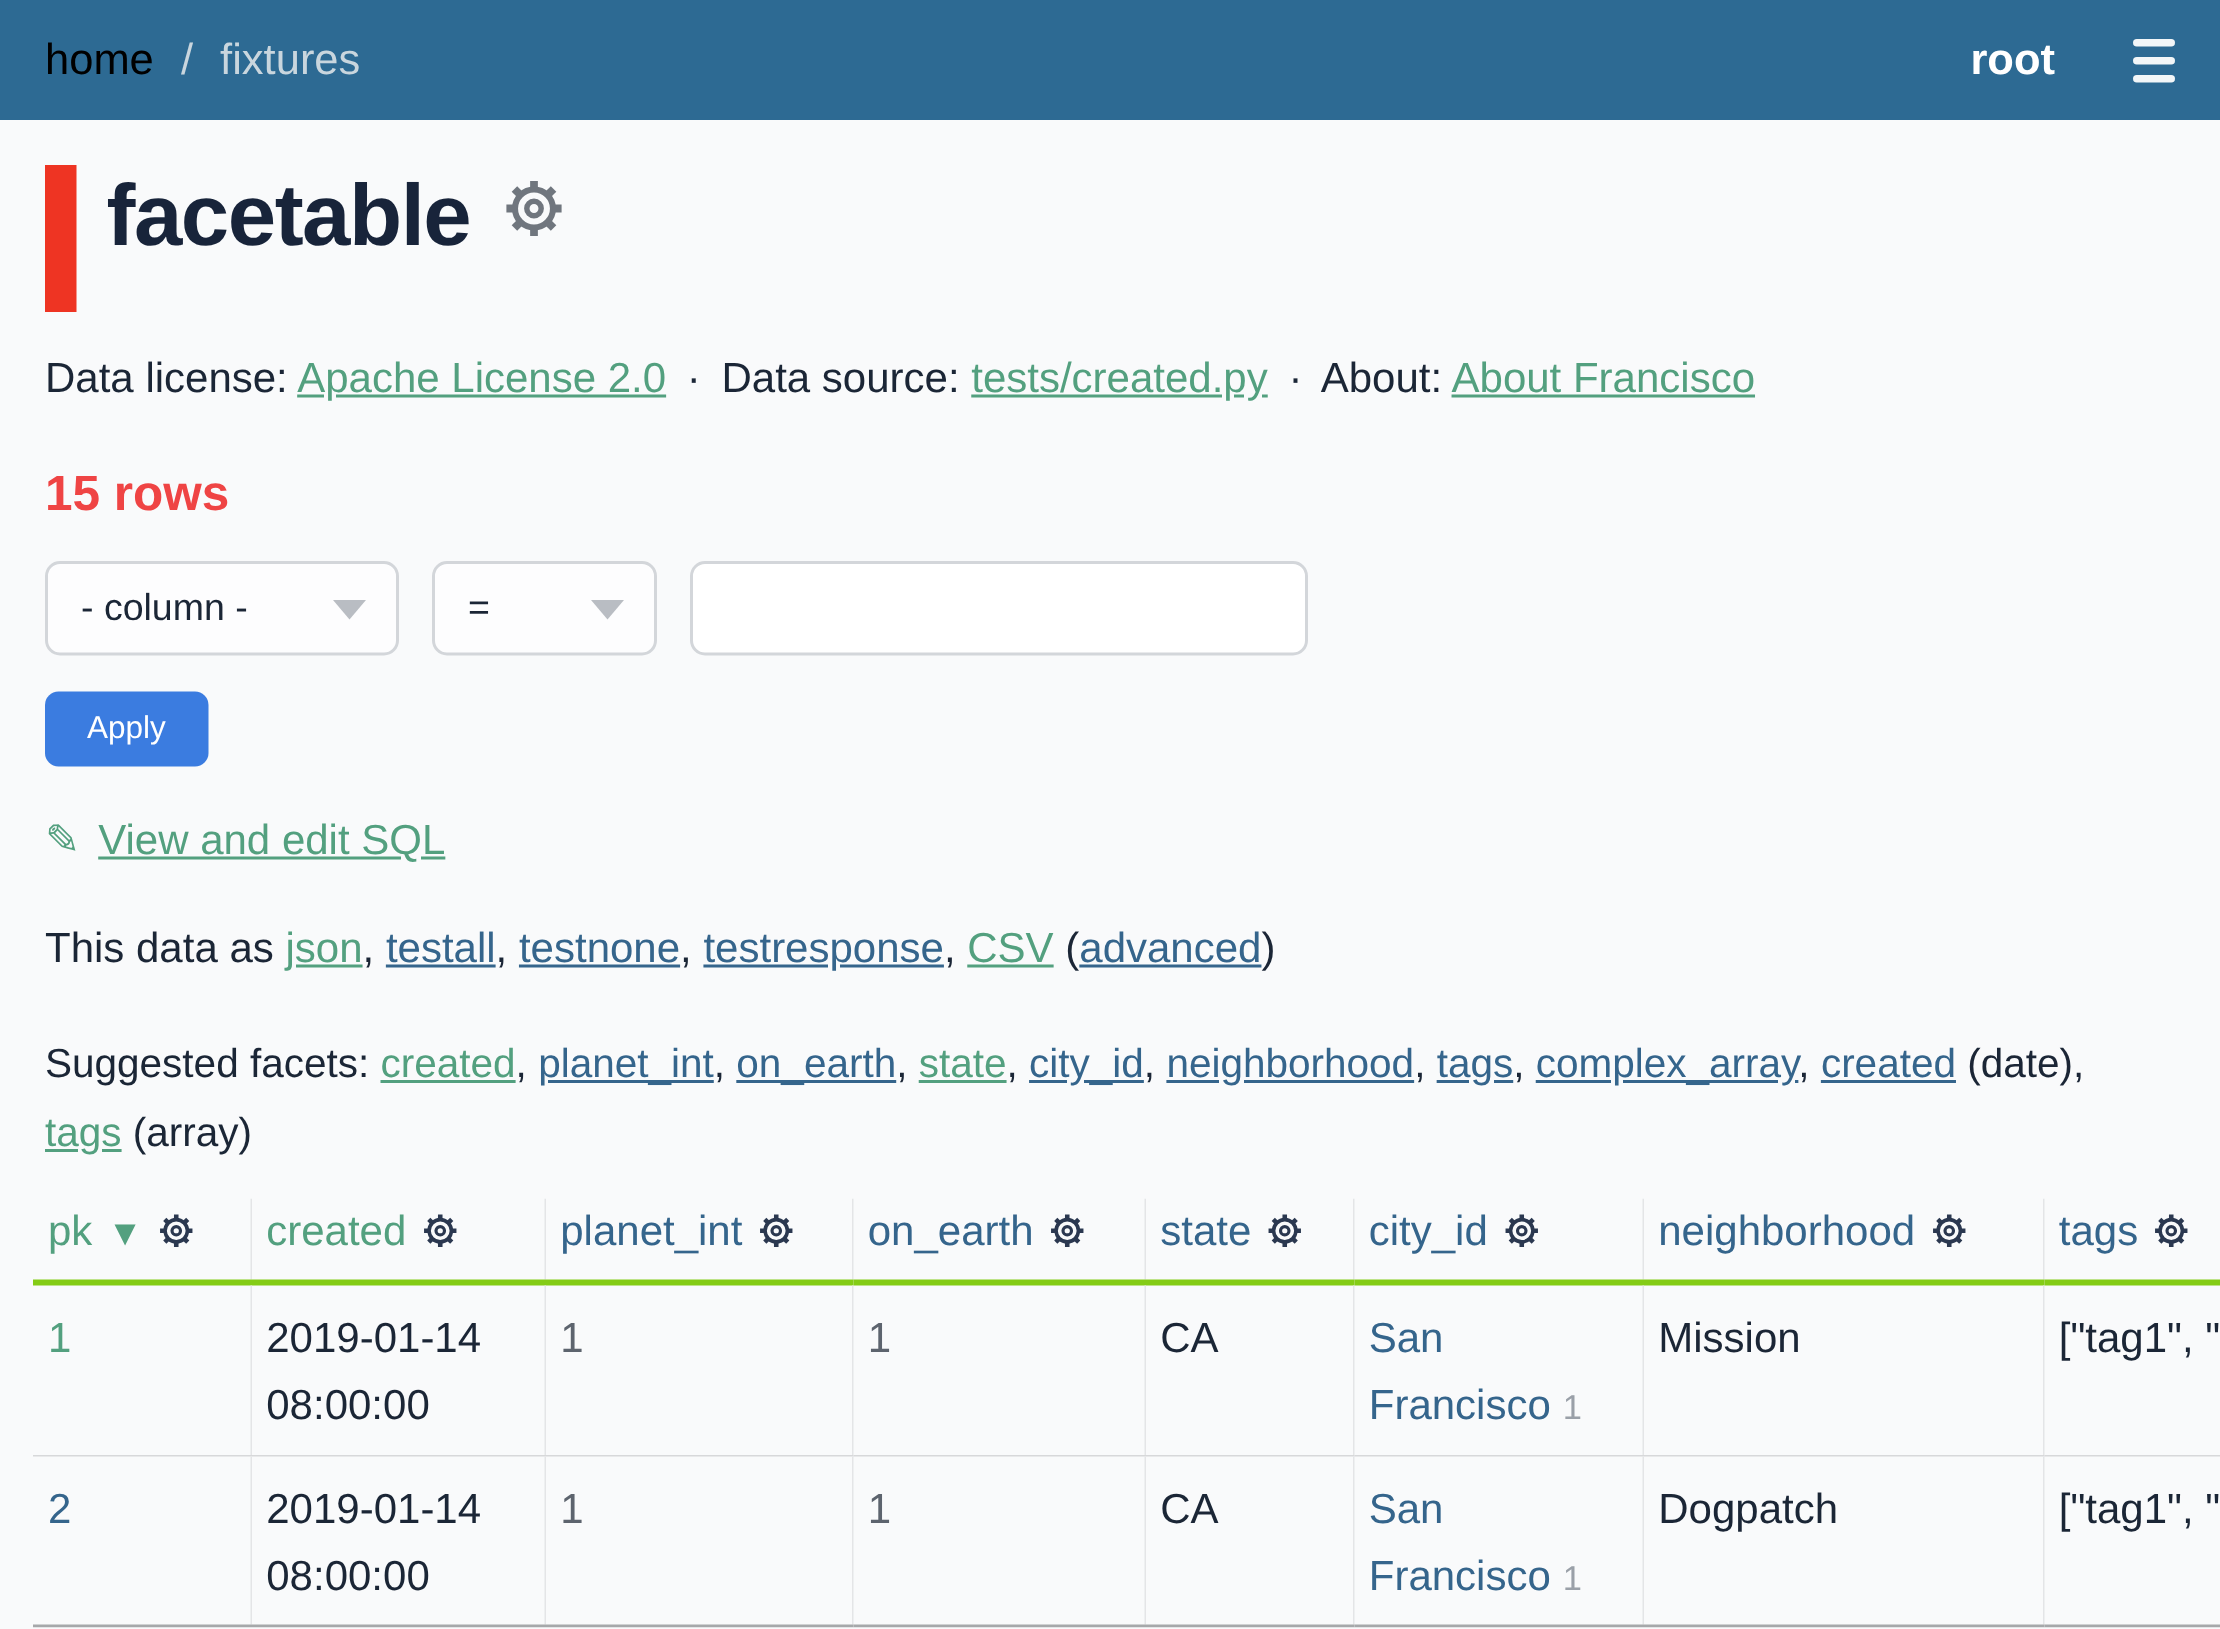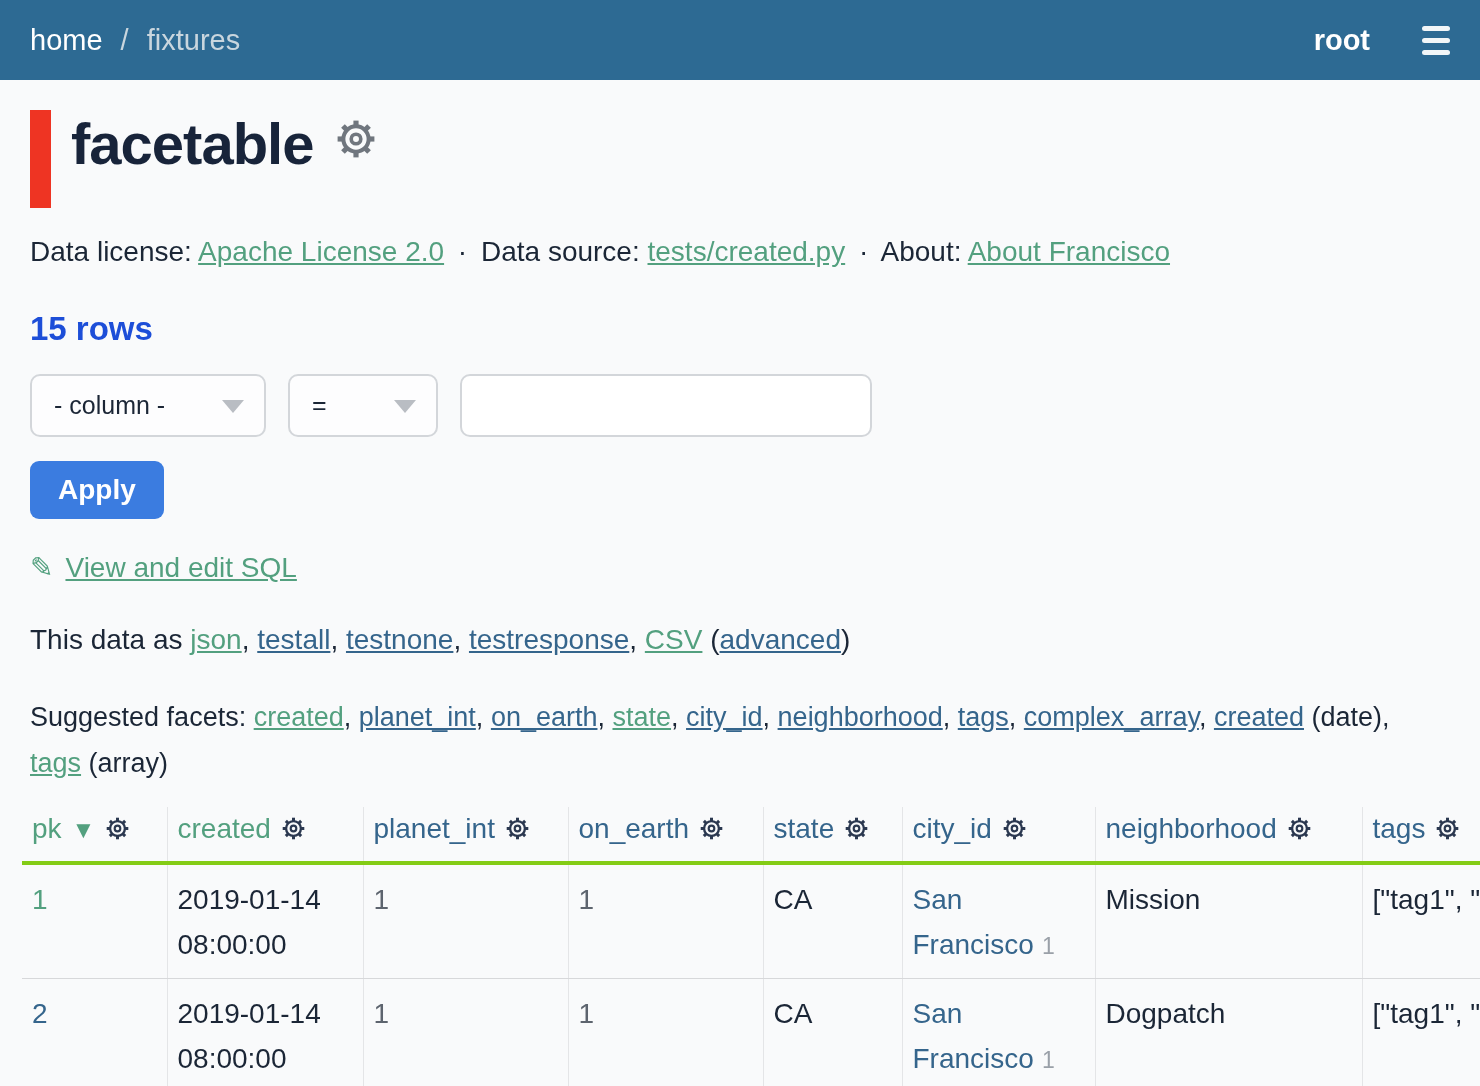--- a/index.html
+++ b/index.html
@@ -14,40 +14,40 @@
   .blue  { color: var(--link_blue, #35658c); }
   .u { text-decoration: underline; }
 
   
   .nav {
     height: 80px; background: var(--nav_bg, #2d6a93);
     display: flex; justify-content: space-between; align-items: center;
     padding: 0 30px;
   }
   .crumbs { font-size: 29px; color: #c9d6de; }
-  .crumbs a { color: #ffffff; text-decoration: none; }
+  .crumbs a { color: #000000; text-decoration: none; }
   .crumb-sep { margin: 0 10px; }
   .nav-right { display: flex; align-items: center; gap: 52px; }
   .user-link { color: #ffffff; font-weight: bold; font-size: 29px; text-decoration: none; }
   .burger { background: none; border: none; padding: 4px 0; display: flex; flex-direction: column; gap: 7px; cursor: pointer; }
   .burger span { display: block; width: 28px; height: 5px; background: #f2f6f8; border-radius: 3px; }
 
   
   main { padding: 0 30px; }
   .title-row { display: flex; margin-top: 30px; }
   .red-bar { width: 21px; height: 98px; background: var(--accent_red, #ee3423); margin-right: 20px; flex: none; }
   h1 { font-size: 58px; margin: 0; color: #18243a; font-weight: bold; letter-spacing: -1px; }
   .gear { color: #2b3850; }
   .gear-lg { width: 46px; height: 46px; color: #70767e; margin-left: 20px; margin-top: 6px; }
   .gear-sm { width: 27px; height: 27px; vertical-align: -4px; margin-left: 9px; }
 
   .meta { margin: 28px 0 0; font-size: 28px; }
   .meta .dot { margin: 0 6px; }
 
-  h2 { font-size: 33px; margin: 42px 0 0; color: #1d4ed8; }
+  h2 { font-size: 33px; margin: 42px 0 0; color: #ef4444; }
 
   .filters { display: flex; gap: 22px; margin-top: 26px; align-items: center; }
   .sel {
     position: relative; width: 236px; height: 63px;
     border: 2px solid #d3d6da; border-radius: 10px; background: #fdfdfe;
     display: flex; align-items: center; padding: 0 22px; font-size: 25px; color: #1b2636;
     cursor: pointer;
   }
   .sel .caret {
     position: absolute; right: 20px; top: 50%; margin-top: -6px;
@@ -56,22 +56,22 @@
     border-top: 13px solid #b9bdc3;
   }
   .sel.op { width: 150px; }
   .filter-input {
     width: 412px; height: 63px; border: 2px solid #d3d6da; border-radius: 10px;
     background: #ffffff; font-size: 25px; padding: 0 18px; font-family: inherit; color: #1b2636;
   }
 
   .apply {
     margin-top: 24px; background: var(--apply_blue, #3b7ce0); color: #fff;
-    border: none; border-radius: 9px; font-size: 28px; padding: 13px 28px;
-    font-family: inherit; cursor: pointer; font-weight: bold;
+    border: none; border-radius: 9px; font-size: 21px; padding: 13px 28px;
+    font-family: inherit; cursor: pointer;
   }
 
   .sql { margin: 32px 0 0; font-size: 28px; }
   .pencil-glyph { color: var(--link_green, #53a07f); margin-right: 12px; font-size: 28px; }
 
   .export { margin: 40px 0 0; font-size: 28px; }
   .eitem a, .fitem a { }
   .eitem.csep::after, .fitem:not(:last-child)::after { content: ", "; color: #1b2636; }
 
   .facets { margin: 38px 0 0; font-size: 27px; line-height: 1.72; padding-right: 20px; }

